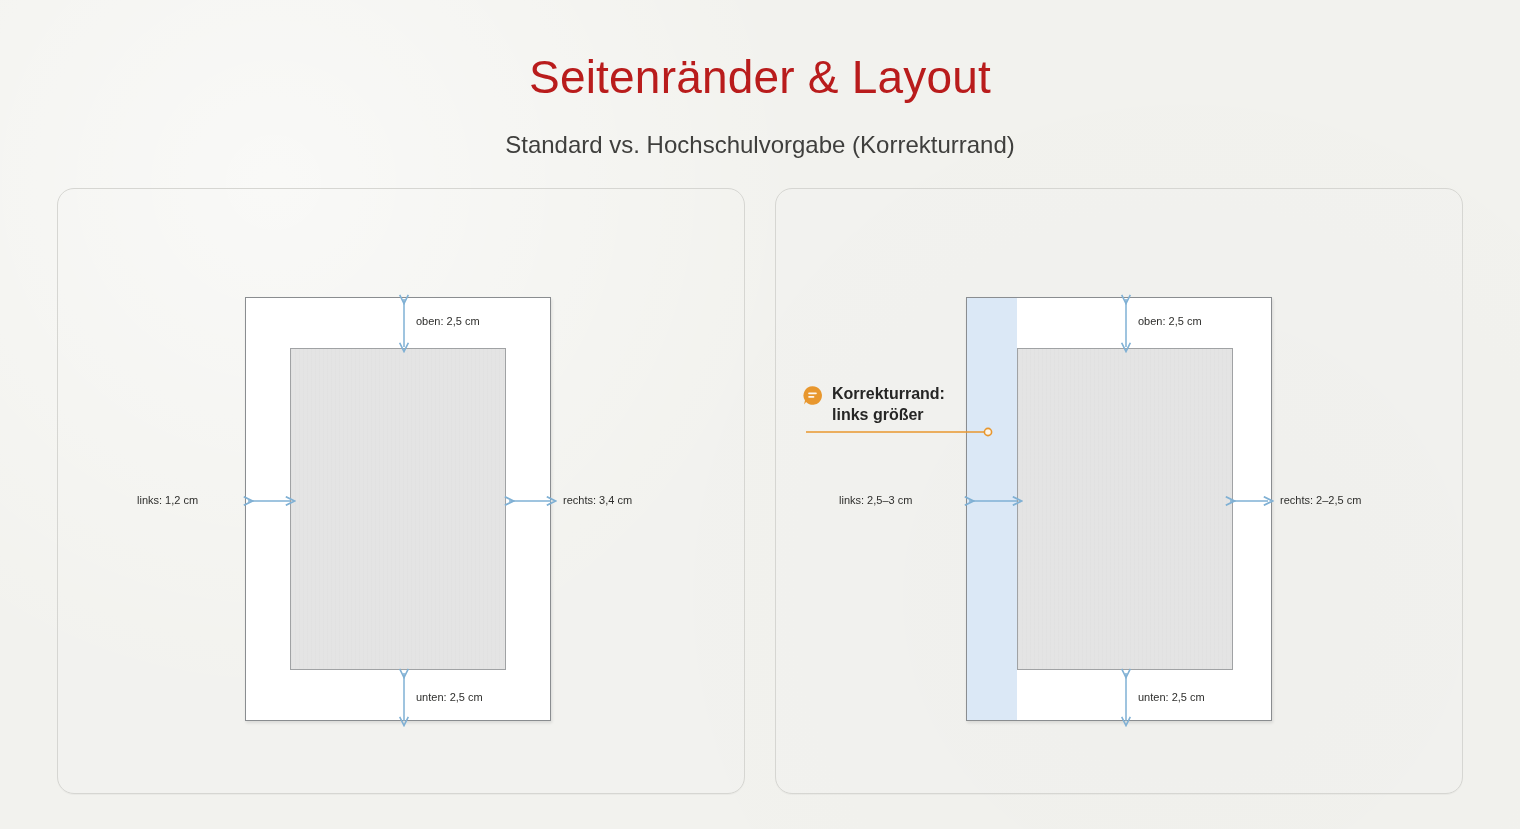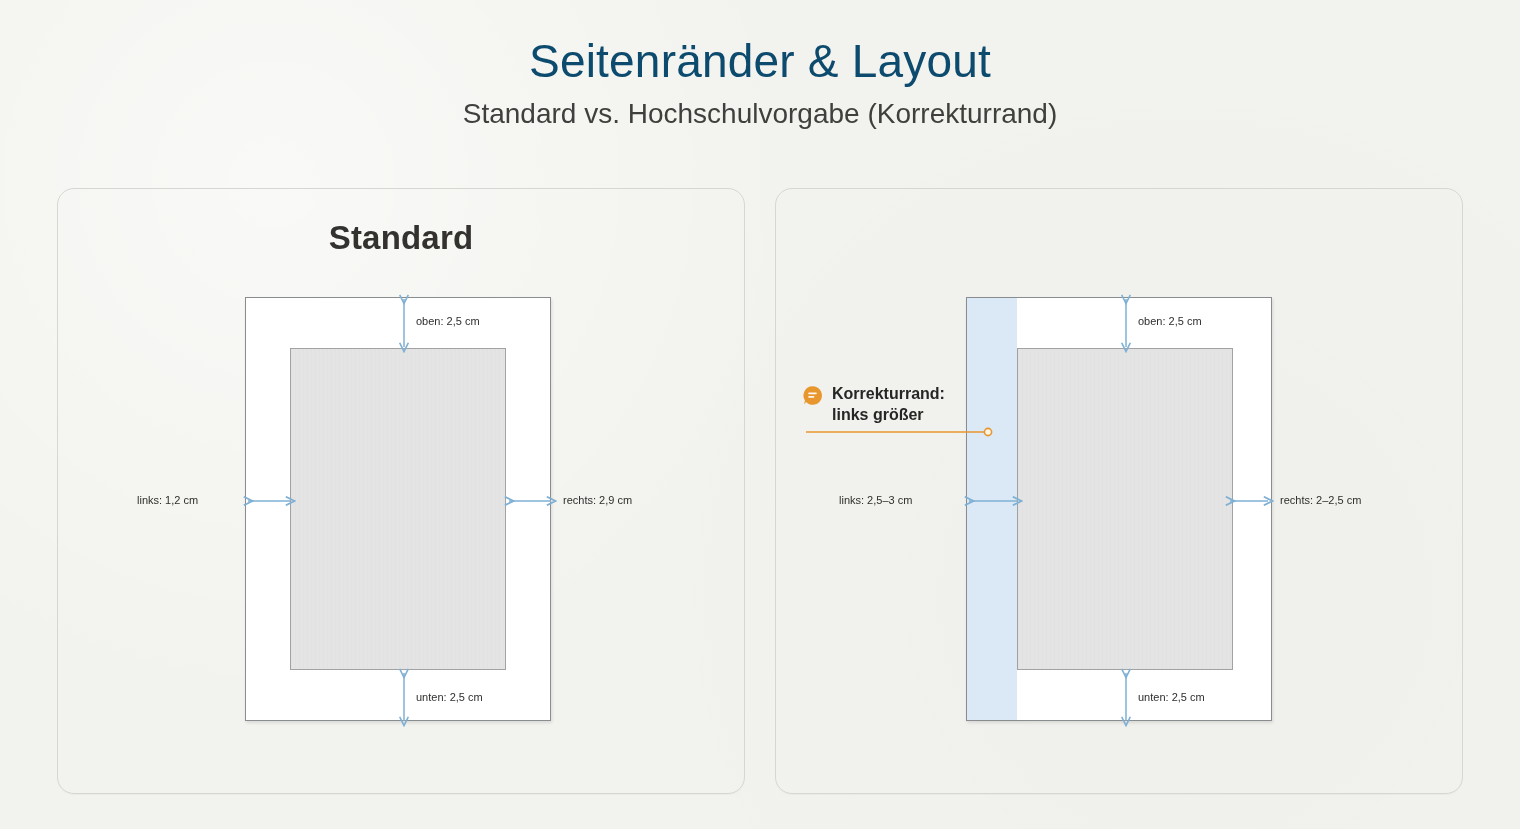--- a/index.html
+++ b/index.html
@@ -28,31 +28,31 @@
 
   .header {
     position: absolute;
     top: 0; left: 0;
     width: 1520px;
     text-align: center;
     z-index: 2;
   }
   .title {
     margin: 0;
-    padding-top: 36px;
+    padding-top: 52px;
     font-size: 46px;
     font-weight: 400;
     letter-spacing: 0.2px;
-    color: #0c4a6e;
+    color: #b91c1c;
     line-height: 1.12;
   }
   .subtitle {
-    margin: 0;
+    margin: 17px;
     padding-top: 10px;
-    font-size: 28px;
+    font-size: 24px;
     font-weight: 400;
     color: #3f3f3d;
   }
 
   .panels {
     position: absolute;
     top: 188px;
     left: 57px;
     width: 1406px;
     height: 606px;
@@ -177,21 +177,20 @@
 <div class="texture"></div>
 
 <div class="header">
   <h1 class="title">Seitenränder &amp; Layout</h1>
   <p class="subtitle">Standard vs. Hochschulvorgabe (Korrekturrand)</p>
 </div>
 
 <div class="panels">
 
   <div class="card">
-    <div class="card-title">Standard</div>
 
     <div class="sheet-wrap">
       <div class="sheet left">
         <div class="textblock"></div>
       </div>
 
       <div class="arrow" style="left:340px; top:108px;">
         <svg width="12" height="52" viewBox="0 0 12 52">
           <defs>
             <marker id="ahS" markerWidth="7" markerHeight="7" refX="3.2" refY="3.5" orient="auto">
@@ -215,21 +214,21 @@
           <line x1="2" y1="6" x2="44" y2="6" stroke="#7fb0d4" stroke-width="1.5" marker-start="url(#ahS)" marker-end="url(#ahS)"></line>
         </svg>
       </div>
       <div class="dim-label" style="left:79px; top:306px;">links: 1,2 cm</div>
 
       <div class="arrow" style="left:449px; top:306px;">
         <svg width="46" height="12" viewBox="0 0 46 12">
           <line x1="2" y1="6" x2="44" y2="6" stroke="#7fb0d4" stroke-width="1.5" marker-start="url(#ahS)" marker-end="url(#ahS)"></line>
         </svg>
       </div>
-      <div class="dim-label" style="left:505px; top:306px;">rechts: 2,9 cm</div>
+      <div class="dim-label" style="left:505px; top:306px;">rechts: 3,4 cm</div>
     </div>
   </div>
 
   <div class="card">
 
     <div class="sheet-wrap">
       <div class="sheet right">
         <div class="corr-strip"></div>
         <div class="textblock"></div>
       </div>

